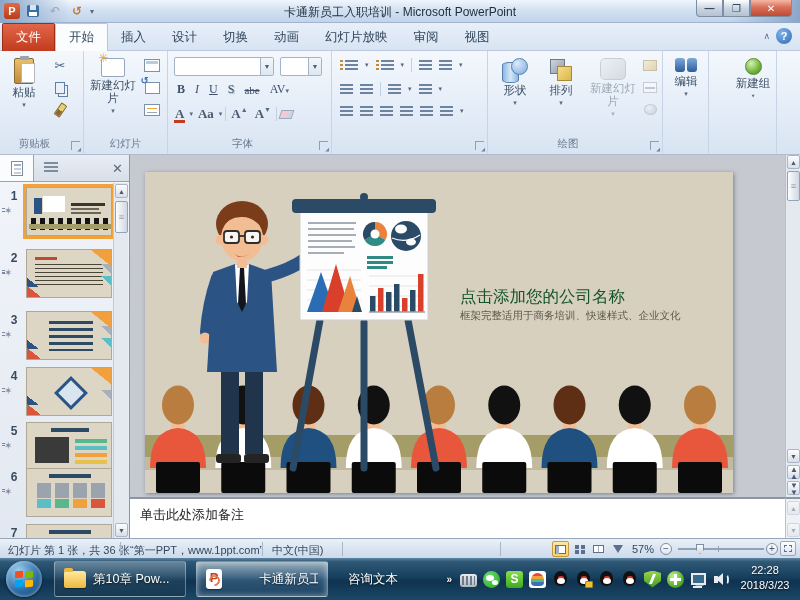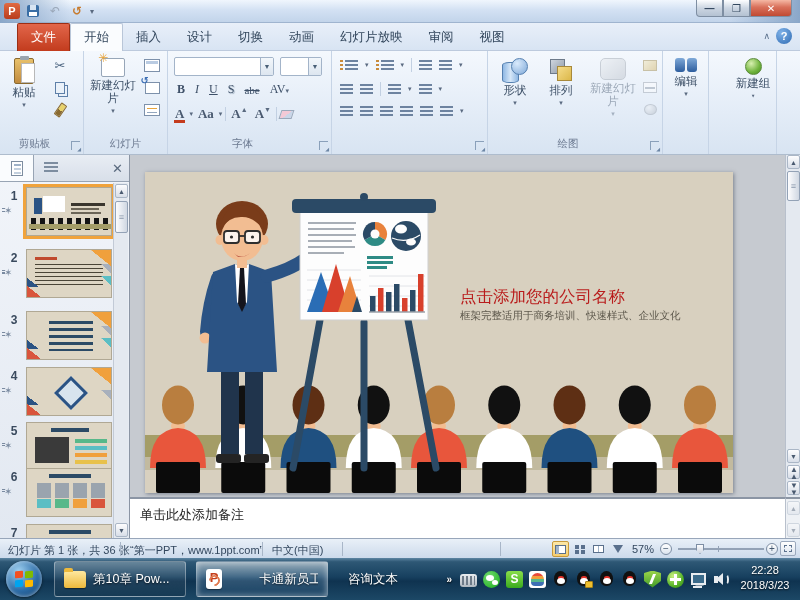--- a/index.html
+++ b/index.html
@@ -26,21 +26,21 @@
   #winbtns { position:absolute; right:8px; top:0; display:flex; }
   .wbtn { width:27px; height:17px; border:1px solid #7e8ea2; border-top:none; display:flex; align-items:center; justify-content:center;
     background:linear-gradient(180deg,#fdfeff,#ccd6e2 50%,#b4c2d2); color:#33475e; font-size:10px; font-weight:bold; }
   .wbtn.min { border-radius:0 0 0 4px; }
   .wbtn.close { width:42px; background:linear-gradient(180deg,#f5b8a4,#d9705a 45%,#c04a33); color:#fff; border-radius:0 0 4px 0; }
 
   
   #tabrow { position:absolute; left:0; top:23px; width:800px; height:28px;
     background:linear-gradient(180deg,#e8eff9,#d8e4f3); border-bottom:1px solid #bdcadd; }
   .tab { display:inline-block; padding:5px 13px 6px 13px; font-size:12.5px; color:#32465c; cursor:default; }
-  .tab.file { background:linear-gradient(180deg,#e2664a,#c13a1c); color:#fff; border:1px solid #9c2e14; border-bottom:none; margin-left:17px; border-radius:2px 2px 0 0; }
+  .tab.file { background:linear-gradient(180deg,#e2664a,#c13a1c); color:#fff; border:1px solid #9c2e14; border-bottom:none; margin-left:2px; border-radius:2px 2px 0 0; }
   .tab.active { background:#fafcfe; border:1px solid #b9c6d8; border-bottom:1px solid #fafcfe; border-radius:2px 2px 0 0; }
   #ribbon-min { position:absolute; right:30px; top:31px; color:#5a708c; font-size:9px; }
   #help-btn { position:absolute; right:8px; top:28px; width:16px; height:16px; border-radius:50%;
     background:radial-gradient(circle at 35% 30%,#7fb2e8,#2f6bb3); color:#fff; font-size:11px; font-weight:bold; text-align:center; line-height:16px; }
 
   
   #ribbon { position:absolute; left:0; top:51px; width:800px; height:104px;
     background:linear-gradient(180deg,#f4f8fd,#e3ecf7 60%,#d8e4f2); border-bottom:1px solid #aebccd; }
   .rgroup { position:absolute; top:0; height:103px; border-right:1px solid #c6d4e6; }
   .glabel { position:absolute; bottom:3px; left:0; right:14px; text-align:center; font-size:10.5px; color:#6b7990; }
@@ -165,21 +165,21 @@
   
   #pscroll { position:absolute; right:1px; top:28px; width:15px; height:355px; background:#e4e9f0; border-left:1px solid #c2cad6; }
   .sbtn { position:absolute; left:1px; width:13px; height:14px; background:linear-gradient(180deg,#fdfdfe,#d8dee8); border:1px solid #aab6c6; border-radius:2px; font-size:7px; color:#4a5a70; text-align:center; line-height:13px; }
   #pthumb { position:absolute; left:1px; top:18px; width:13px; height:32px; background:linear-gradient(90deg,#fdfdfe,#cfd7e2); border:1px solid #93a2b6; border-radius:2px; }
   #pthumb:before { content:"≡"; display:block; text-align:center; color:#8a98ab; font-size:9px; line-height:30px; }
 
   
   #canvas { position:absolute; left:130px; top:0; width:655px; height:342px; background:#c6cad0; }
   #slide { position:absolute; left:15px; top:17px; width:588px; height:321px; background:#d8d0bf; box-shadow:1px 1px 4px rgba(60,70,85,.55); }
   #slide-title { position:absolute; left:315px; top:84px; font-size:25px; font-weight:bold; color:#3a362e; letter-spacing:0.5px; white-space:nowrap; }
-  #slide-subtitle { position:absolute; left:315px; top:114px; font-size:16.5px; color:#b91c1c; white-space:nowrap; }
+  #slide-subtitle { position:absolute; left:315px; top:114px; font-size:16.5px; color:#14532d; white-space:nowrap; }
   #slide-tagline { position:absolute; left:315px; top:137px; font-size:10.5px; color:#5c574b; white-space:nowrap; }
 
   
   #vscroll { position:absolute; left:785px; top:0; width:15px; height:342px; background:#e4e9f0; border-left:1px solid #b8c0cc; }
   #vthumb { position:absolute; left:1px; top:16px; width:13px; height:30px; background:linear-gradient(90deg,#fdfdfe,#cfd7e2); border:1px solid #93a2b6; border-radius:2px; }
   #vthumb:before { content:"≡"; display:block; text-align:center; color:#8a98ab; font-size:9px; line-height:28px; }
   .dblarrow { font-size:8px; letter-spacing:-1px; line-height:7px; }
 
   
   #notes { position:absolute; left:130px; top:342px; width:655px; height:41px; background:#fff; border-top:2px solid #8b95a4; }
@@ -269,20 +269,21 @@
     <div class="edgeR"></div>
   <div id="qat">
     <span class="ppt-logo">P</span>
     <span class="qat-btn">
         <span class="floppy"></span>
       </span>
     <span class="qat-btn undo-g">↶</span>
     <span class="qat-btn redo-o">↺</span>
     <span class="qat-dd">▾</span>
   </div>
+  <div id="win-title">卡通新员工入职培训 - Microsoft PowerPoint</div>
   <div id="winbtns">
     <div class="wbtn min">—</div>
     <div class="wbtn">❐</div>
     <div class="wbtn close">✕</div>
   </div>
 </div>
 
 <div id="tabrow"><span class="tab file">文件</span><span class="tab active">开始</span><span class="tab">插入</span><span class="tab">设计</span><span class="tab">切换</span><span class="tab">动画</span><span class="tab">幻灯片放映</span><span class="tab">审阅</span><span class="tab">视图</span></div>
 <span id="ribbon-min">∧</span>
 <span id="help-btn">?</span>

